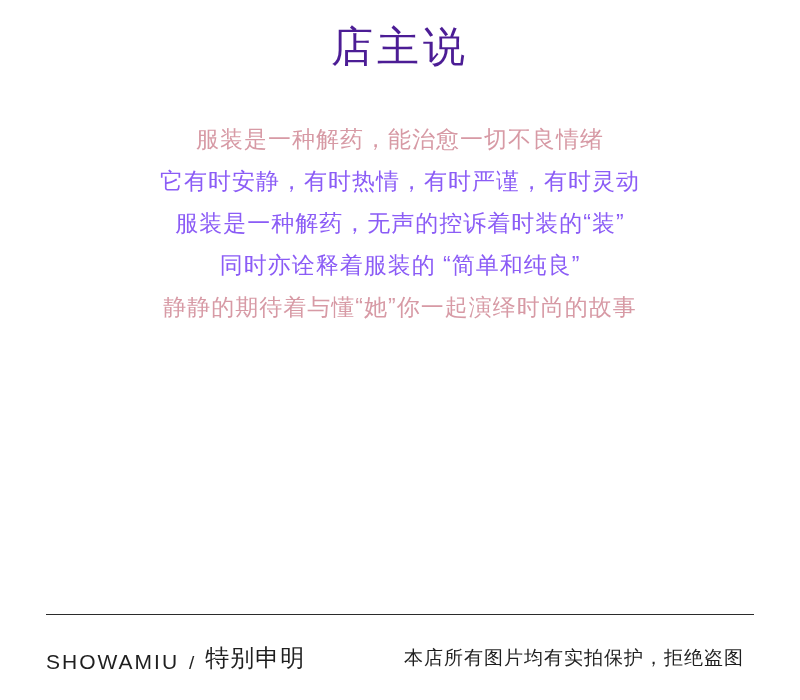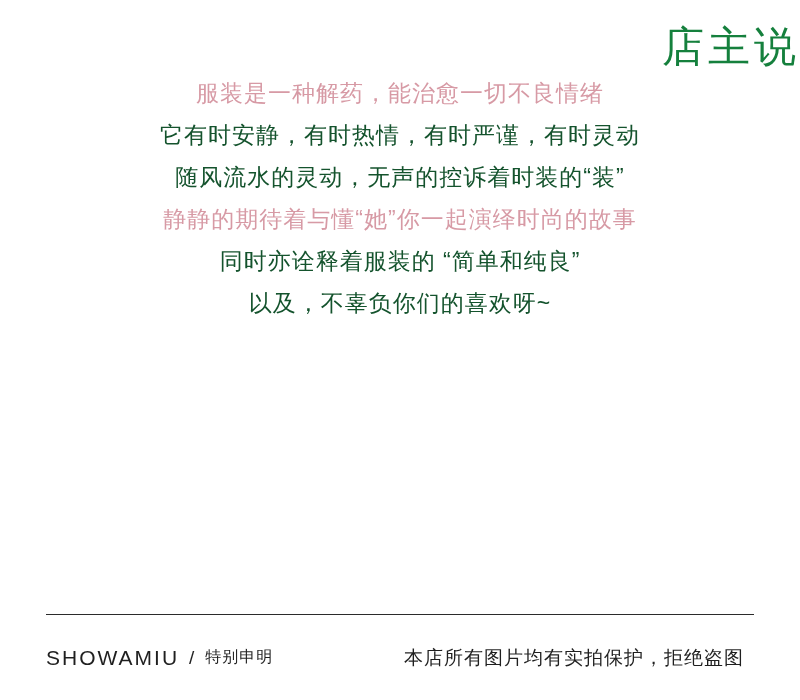--- a/index.html
+++ b/index.html
@@ -16,41 +16,42 @@
   }
   .page {
     position: relative;
     width: 800px;
     height: 700px;
     box-sizing: border-box;
     display: flex;
     flex-direction: column;
   }
   .title {
-    text-align: right;
+    text-align: center;
     font-size: 42px;
     letter-spacing: 4px;
-    color: #15803d;
+    color: #4c1d95;
     margin-top: 22px;
     margin-bottom: 0;
     font-weight: 500;
     line-height: 1.2;
   }
   .body-lines {
+    margin-top: 46px;
     display: flex;
     flex-direction: column;
     align-items: center;
     gap: 0;
   }
   .line {
     text-align: center;
     font-size: 23px;
     line-height: 42px;
     letter-spacing: 1px;
-    color: #14532d;
+    color: #8b5cf6;
     white-space: nowrap;
   }
   .line.pink {
     color: #d79aa5;
   }
   .line.gap-top {
     margin-top: 16px;
   }
   .footer {
     position: absolute;
@@ -61,61 +62,60 @@
     border-top: 1px solid #2b2b2b;
     margin: 0 46px;
     width: calc(800px - 92px);
     display: flex;
     align-items: center;
     justify-content: space-between;
     box-sizing: border-box;
   }
   .footer-left {
     display: flex;
-    align-items: center;
+    align-items: flex-end;
     gap: 10px;
     font-size: 20px;
     color: #1f1f1f;
     letter-spacing: 1px;
   }
   .brand {
     font-size: 21px;
     letter-spacing: 2px;
     font-weight: 500;
   }
   .slash {
     color: #1f1f1f;
     font-size: 19px;
   }
   .footer-note {
-    font-size: 16px;
+    font-size: 24px;
     letter-spacing: 1px;
   }
   .footer-right {
     font-size: 19px;
     letter-spacing: 1px;
     color: #1f1f1f;
     padding-right: 10px;
     font-family: Liberation Serif, serif;
   }
 </style>
 </head>
 <body>
 
 <div class="page">
 
   <h1 class="title">店主说</h1>
 
   <div class="body-lines">
     <div class="line pink">服装是一种解药，能治愈一切不良情绪</div>
     <div class="line">它有时安静，有时热情，有时严谨，有时灵动</div>
-    <div class="line">随风流水的灵动，无声的控诉着时装的“装”</div>
+    <div class="line">服装是一种解药，无声的控诉着时装的“装”</div>
+    <div class="line">同时亦诠释着服装的 “简单和纯良”</div>
     <div class="line pink">静静的期待着与懂“她”你一起演绎时尚的故事</div>
-    <div class="line">同时亦诠释着服装的 “简单和纯良”</div>
-    <div class="line">以及，不辜负你们的喜欢呀~</div>
   </div>
 
   <div class="footer">
     <div class="footer-left">
       <span class="brand">SHOWAMIU</span>
       <span class="slash">/</span>
       <span class="footer-note">特别申明</span>
     </div>
     <div class="footer-right">本店所有图片均有实拍保护，拒绝盗图</div>
   </div>

